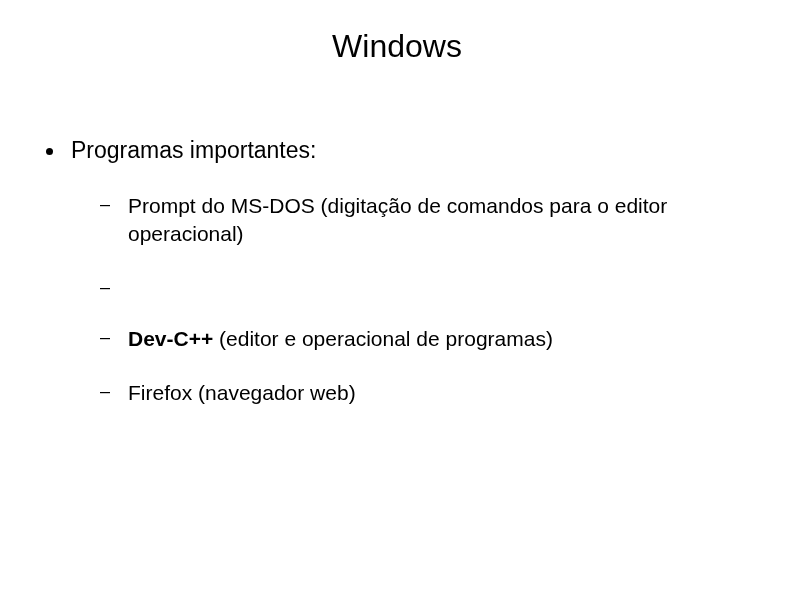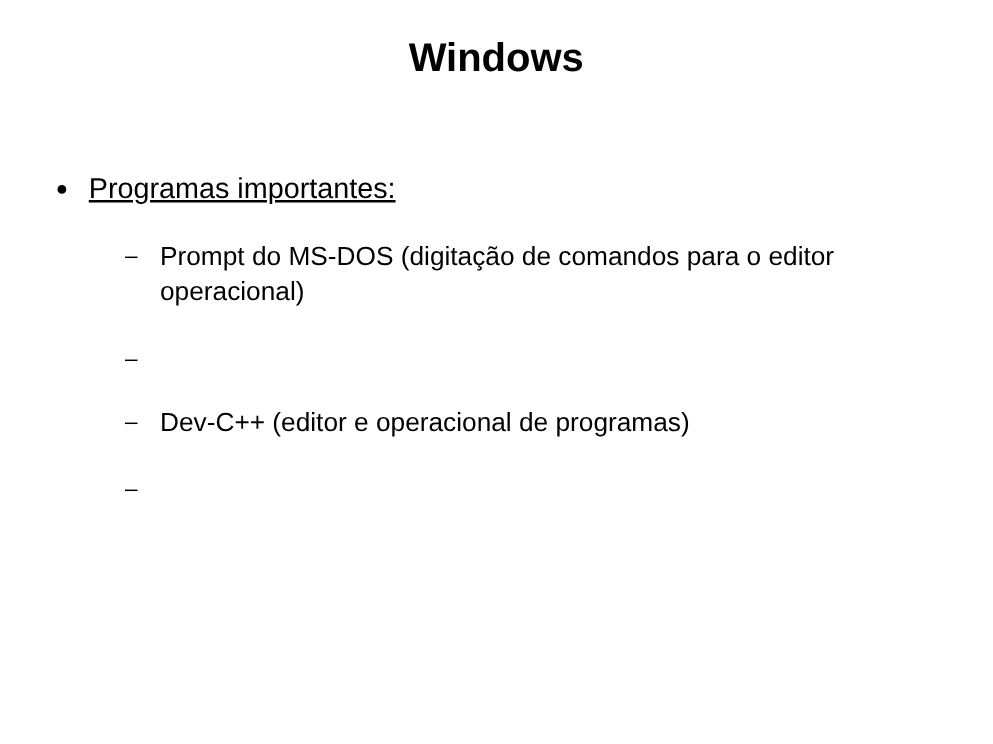--- a/index.html
+++ b/index.html
@@ -7,34 +7,33 @@
     width: 794px;
     height: 595px;
     background: #ffffff;
     font-family: Arial, Helvetica, sans-serif;
     color: #000000;
     position: relative;
   }
   .slide-title {
     text-align: center;
     font-size: 32px;
-    font-weight: bold;
+    font-weight: normal;
     padding-top: 28px;
   }
   .content {
     padding-top: 72px;
     padding-left: 46px;
     padding-right: 40px;
   }
   .level1 {
     display: flex;
     align-items: flex-start;
     font-size: 23px;
     margin-bottom: 28px;
-    text-decoration: underline;
   }
   .level1 .bullet {
     width: 7px;
     height: 7px;
     background: #000;
     border-radius: 50%;
     margin-top: 11px;
     margin-right: 18px;
     flex-shrink: 0;
   }
@@ -47,21 +46,21 @@
     font-size: 21px;
     margin-bottom: 26px;
     line-height: 1.35;
   }
   .level2 .dash {
     margin-top: 0px;
     margin-right: 18px;
     flex-shrink: 0;
     font-size: 18px;
   }
-  .bold { font-weight: normal; }
+  .bold { font-weight: bold; }
 </style>
 </head>
 <body>
 
 <div class="slide-title">Windows</div>
 
 <div class="content">
   <div class="level1">
     <span class="bullet"></span>
     <span>Programas importantes:</span>
@@ -74,15 +73,16 @@
     </div>
     <div class="level2">
       <span class="dash">–</span>
     </div>
     <div class="level2">
       <span class="dash">–</span>
       <span><span class="bold">Dev-C++</span><span> (editor e operacional de programas)</span></span>
     </div>
     <div class="level2">
       <span class="dash">–</span>
+      <span>Firefox (navegador web)</span>
     </div>
   </div>
 </div>
 
 </body></html>

